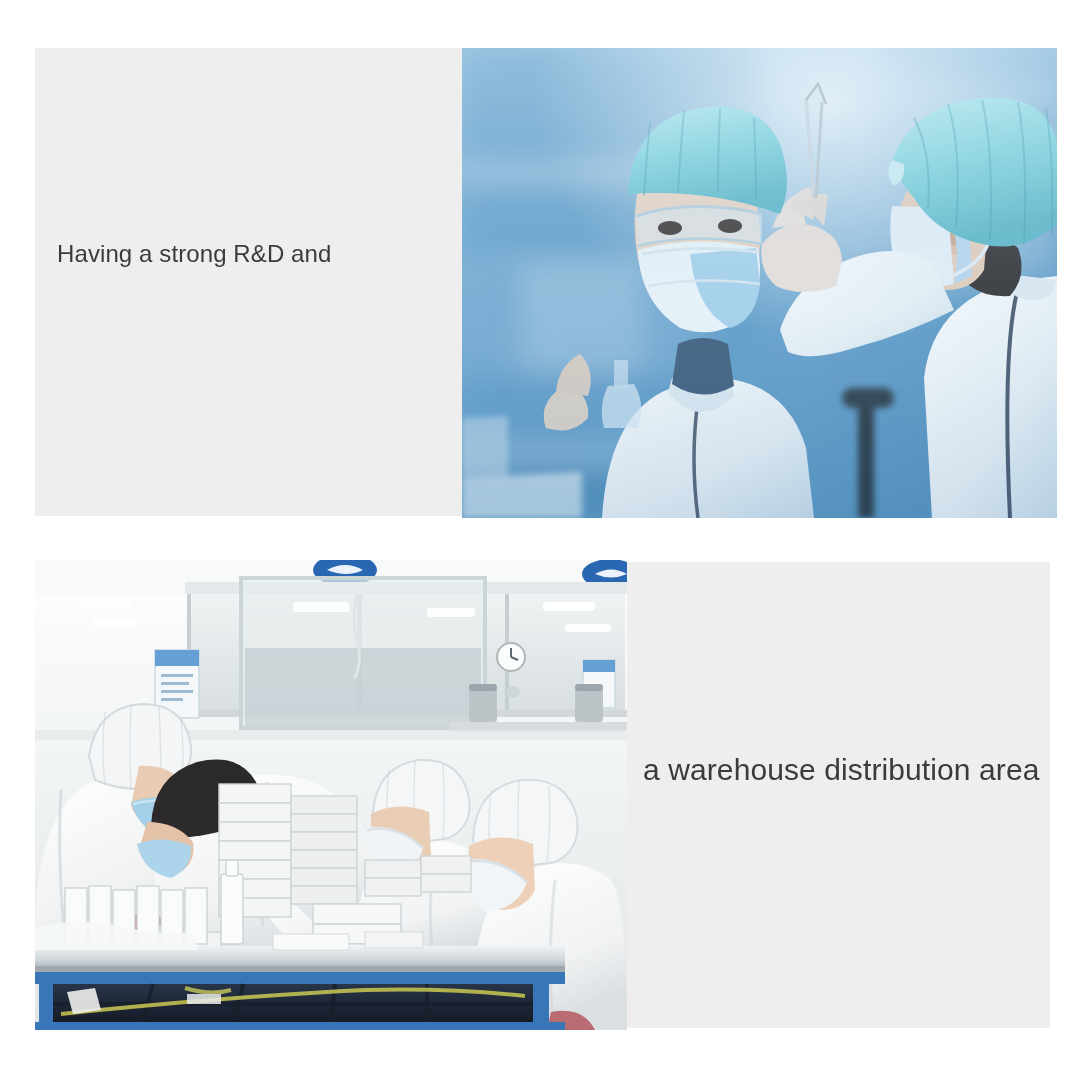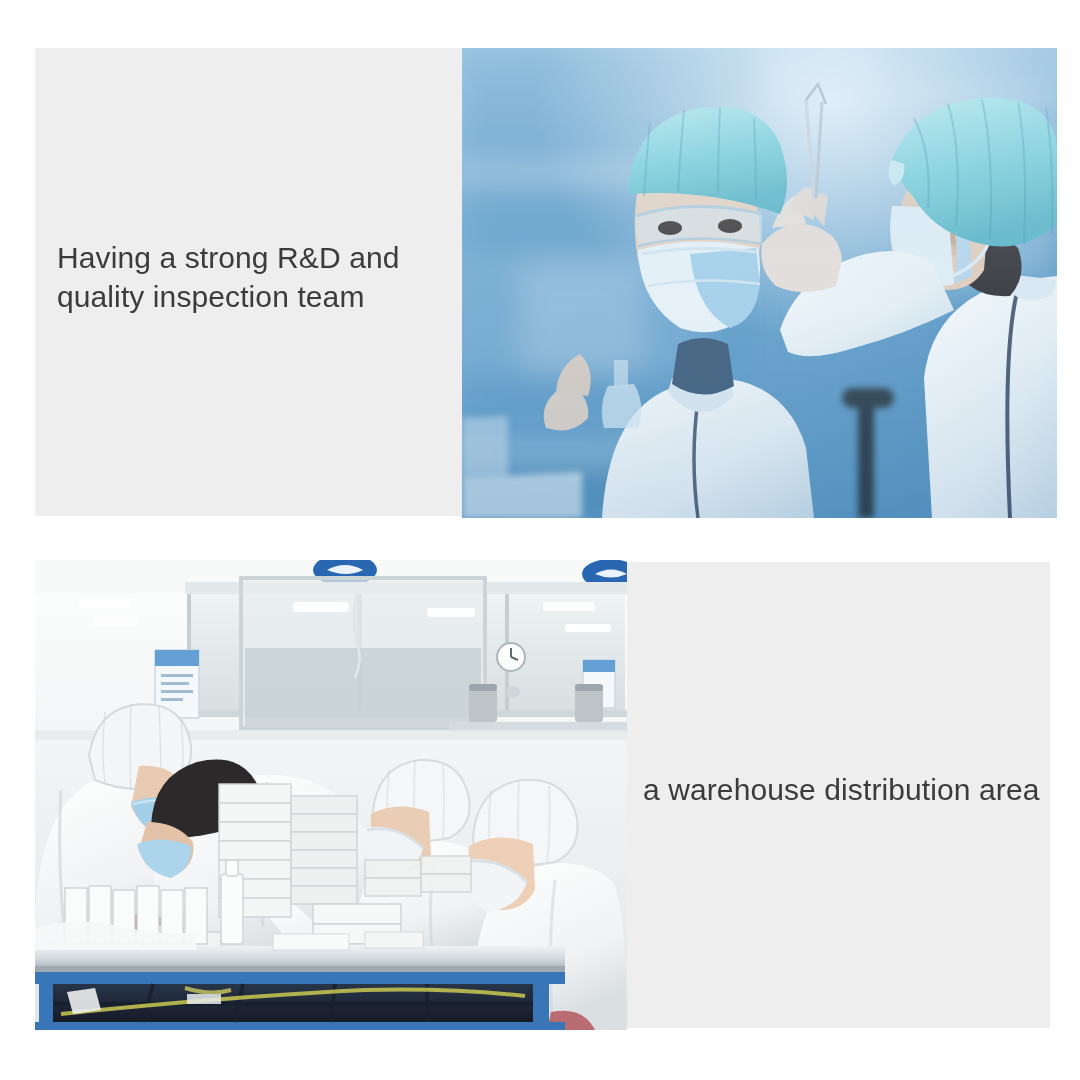--- a/index.html
+++ b/index.html
@@ -36,21 +36,21 @@
     width: 428px;
     height: 468px;
     background: #eeeeee;
   }
 
   .caption-top {
     position: absolute;
     left: 22px;
     top: 190px;
     width: 400px;
-    font-size: 30px;
+    font-size: 24px;
     line-height: 1.30;
     font-weight: 300;
     color: #3b3b3b;
     letter-spacing: 0.1px;
   }
   .caption-top .ln { display: block; white-space: nowrap; }
 
   
   .photo-top {
     position: absolute;
@@ -84,21 +84,21 @@
     position: absolute;
     left: 608px;
     top: 190px;
     width: 410px;
     font-size: 30px;
     line-height: 1.30;
     font-weight: 300;
     color: #3b3b3b;
     letter-spacing: 0.1px;
   }
-  .caption-bottom .ln { display: block; white-space: nowrap; margin-top: 20px; }
+  .caption-bottom .ln { display: block; white-space: nowrap; }
 
   .photo-bottom {
     position: absolute;
     left: 0;
     top: 0;
     width: 592px;
     height: 470px;
     overflow: hidden;
     background: #e8eaec;
   }
@@ -109,21 +109,20 @@
 <body>
 
 <div class="page">
 
   <div class="section-top">
 
     <div class="panel-gray-top"></div>
 
     <div class="caption-top">
       <span class="ln">Having a strong R&amp;D and</span>
-      <span class="ln">quality inspection team</span>
     </div>
 
     <div class="photo-top">
       <svg class="photo-svg" viewBox="0 0 595 470" preserveAspectRatio="xMidYMid slice">
         <defs>
           <linearGradient id="tBg" x1="0" y1="0" x2="1" y2="1">
             <stop offset="0%" stop-color="#79b0d6"></stop>
             <stop offset="45%" stop-color="#6ba5cf"></stop>
             <stop offset="100%" stop-color="#4d8cbc"></stop>
           </linearGradient>

